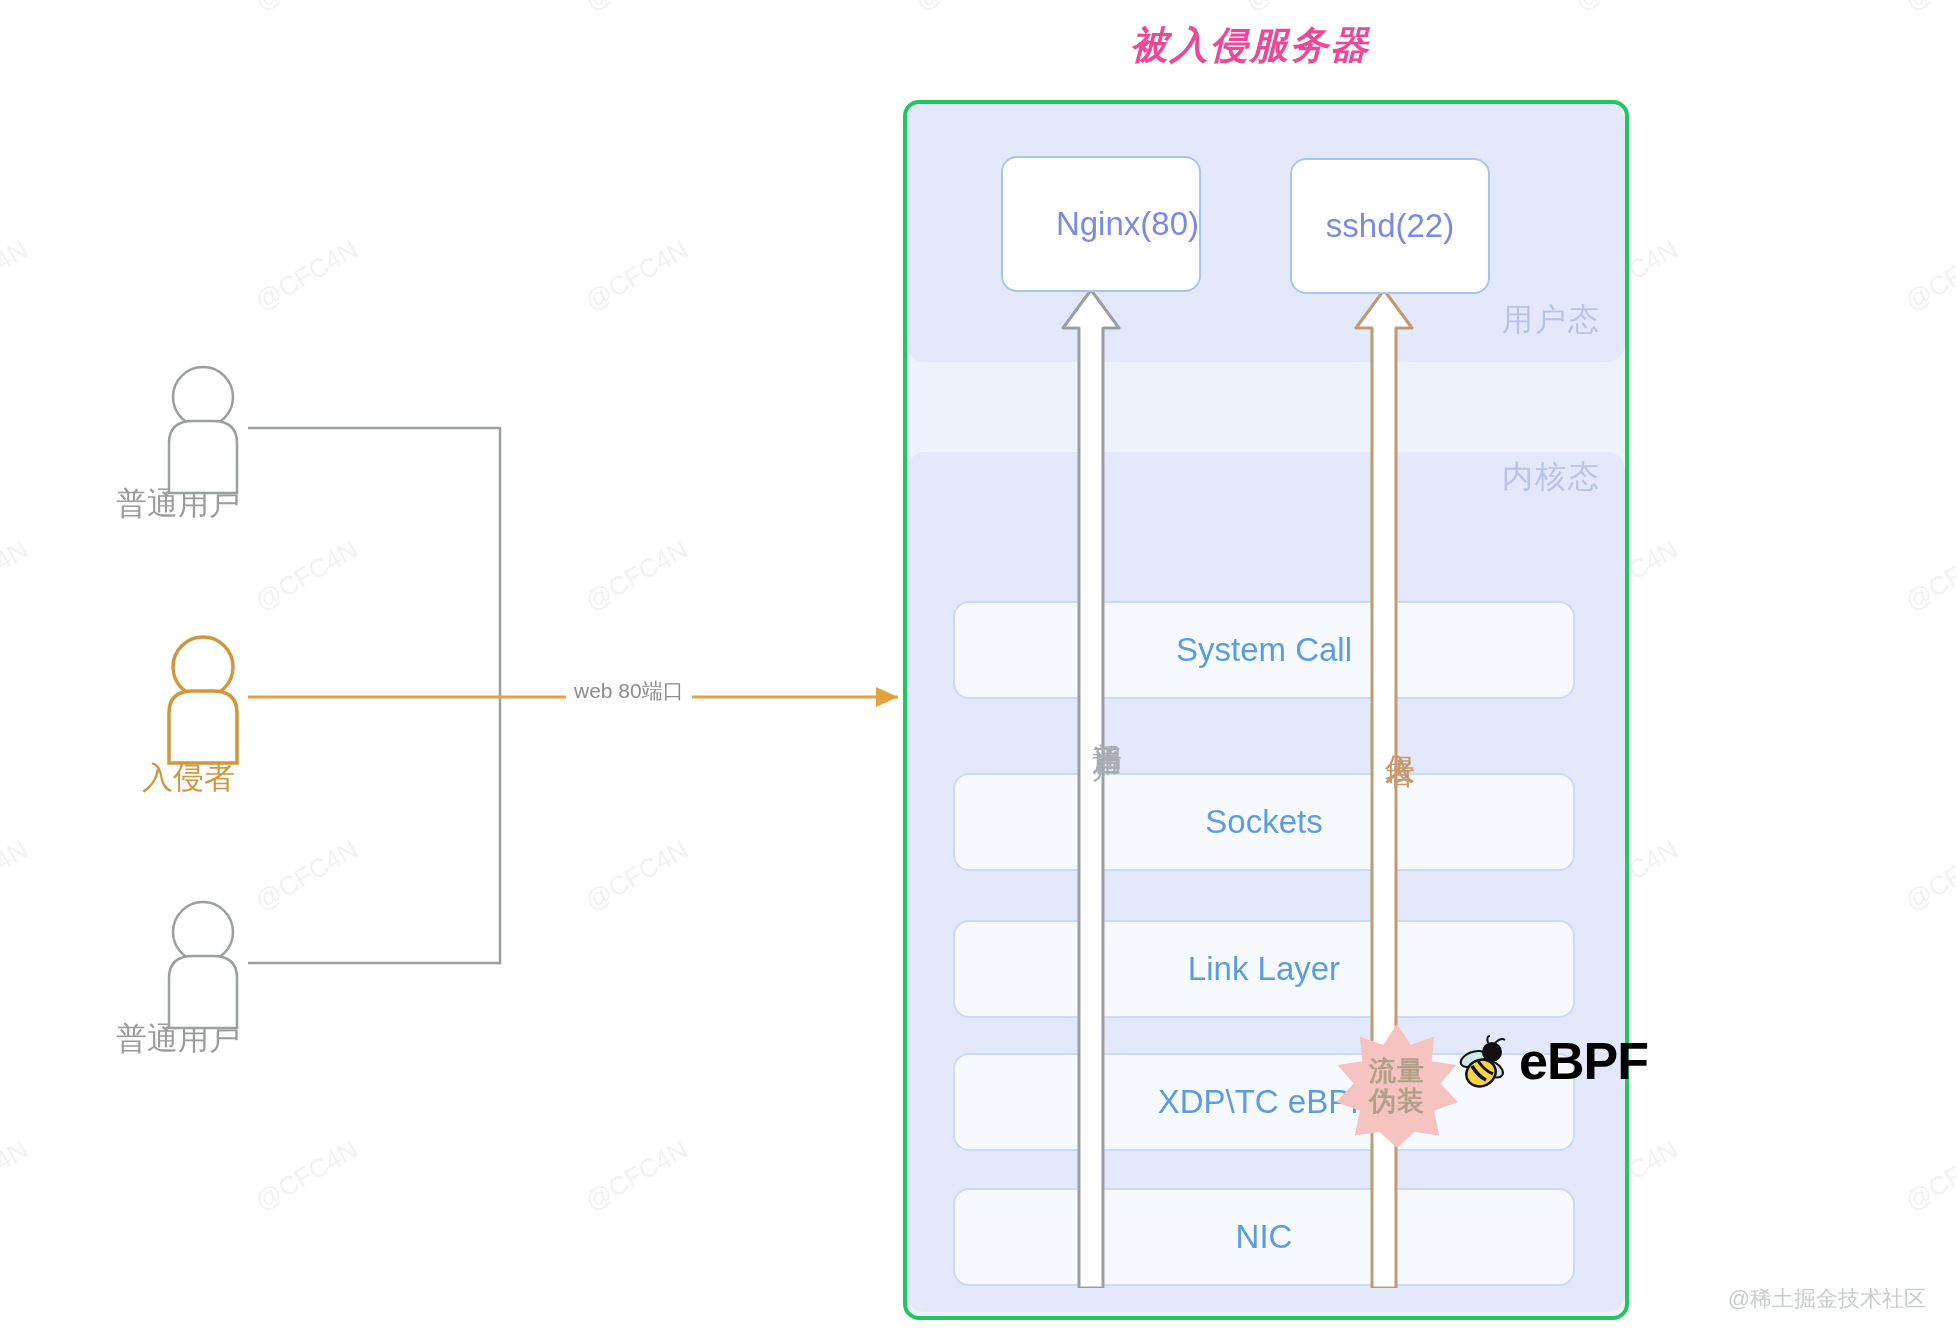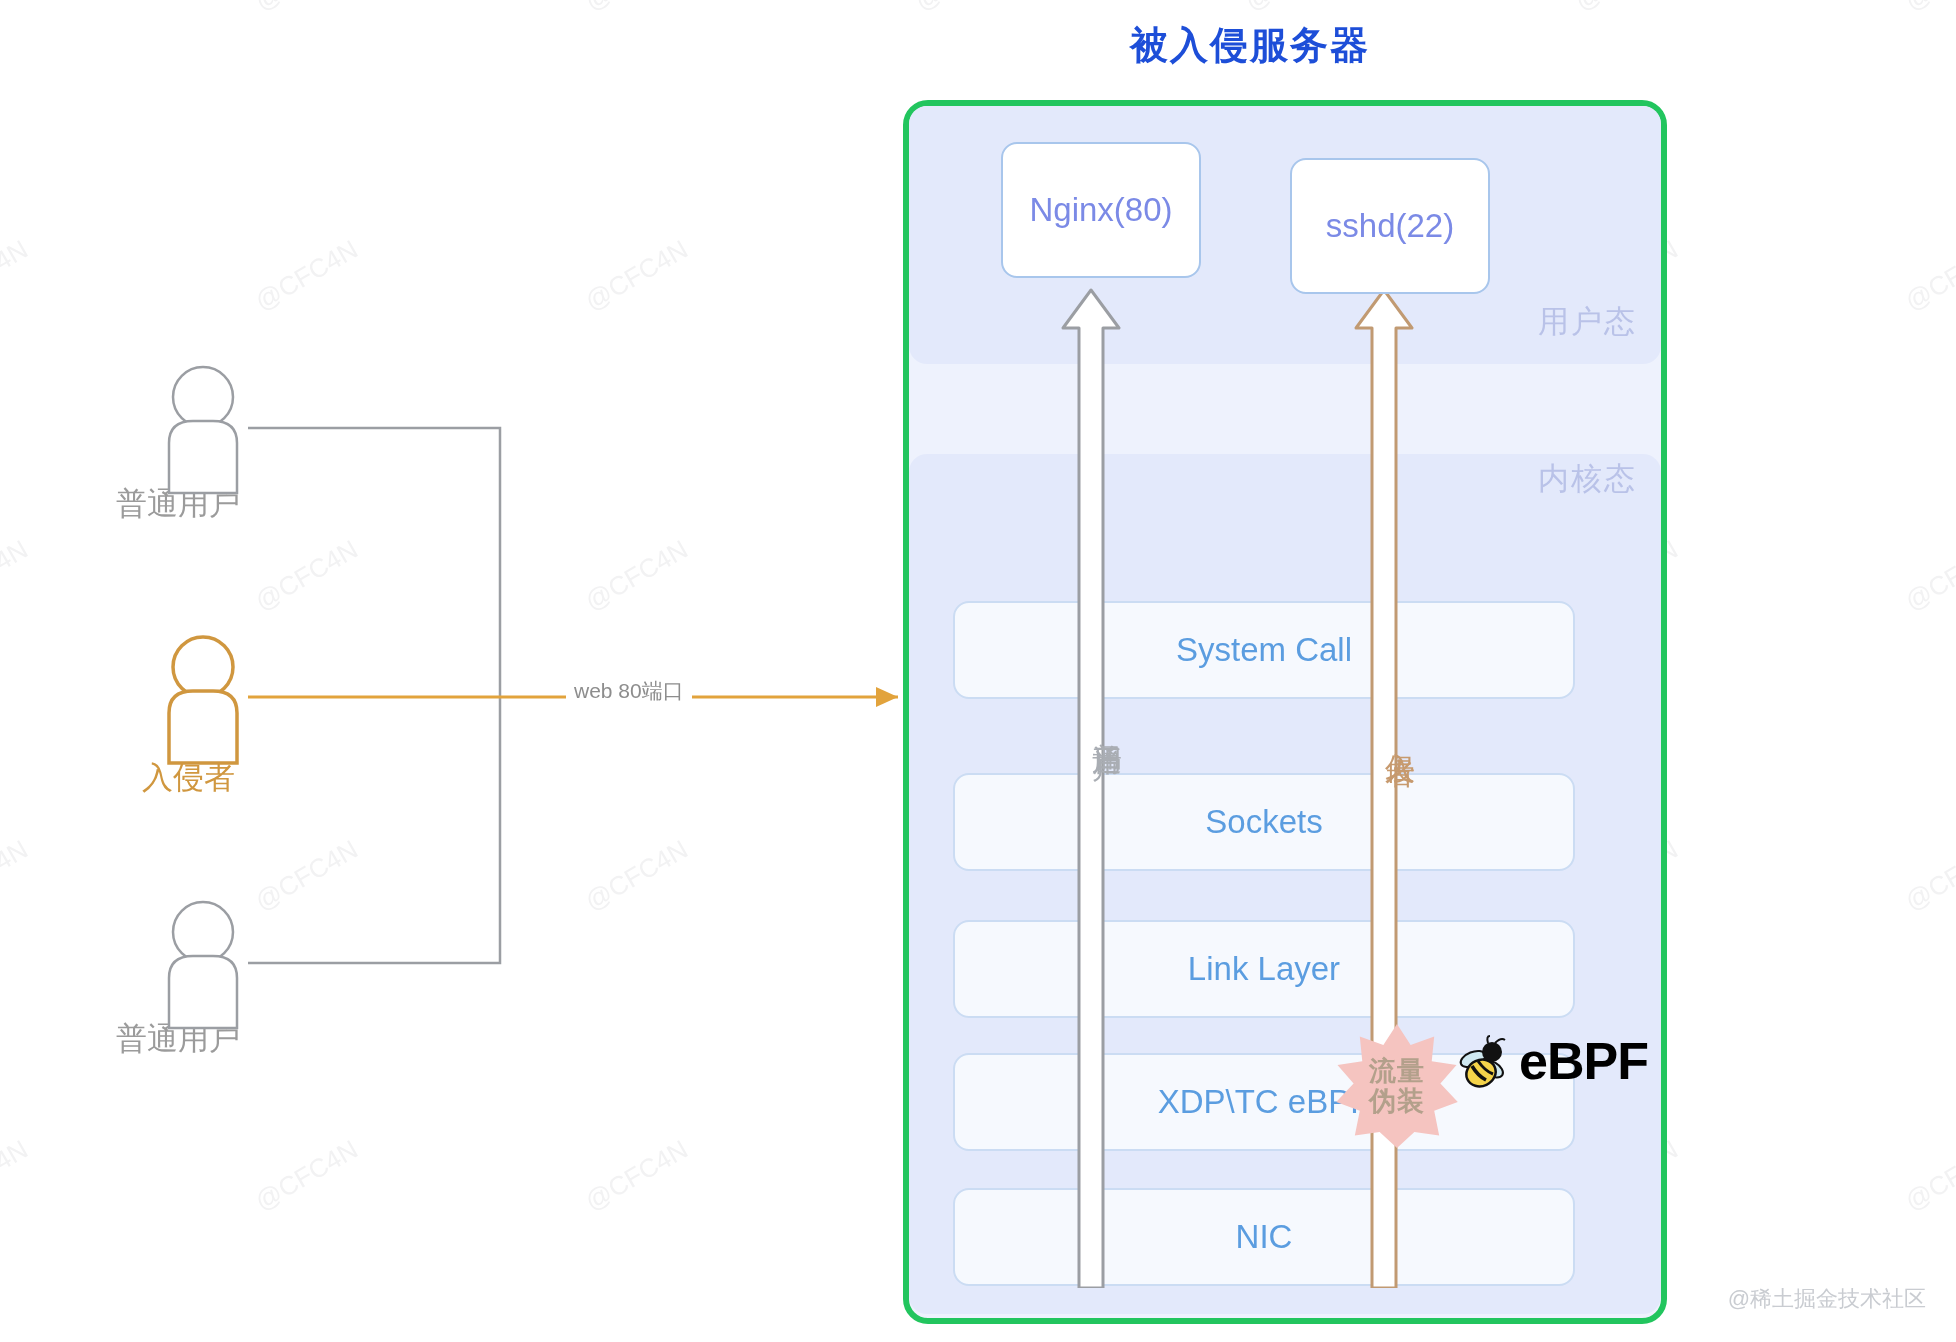--- a/index.html
+++ b/index.html
@@ -32,37 +32,37 @@
     user-select: none;
   }
 
   
   .diagram-title {
     position: absolute;
     left: 1130px;
     top: 20px;
     font-size: 38px;
     font-weight: bold;
-    color: #1d4ed8;
+    color: #ec4899;
     letter-spacing: 2px;
     z-index: 6;
+    font-style: italic;
   }
 
   
   .server-box {
     position: absolute;
     left: 903px;
     top: 100px;
     width: 718px;
     height: 1212px;
-    border: 6px solid #22c55e;
-    border-radius: 25px;
+    border: 4px solid #22c55e;
+    border-radius: 16px;
     background: #eef2fd;
     z-index: 1;
-    padding-left: 34px;
   }
 
   
   .userspace-band {
     position: absolute;
     left: 0px;
     top: 0px;
     width: 100%;
     height: 258px;
     background: #e3e9fb;
@@ -95,21 +95,21 @@
     background: #ffffff;
     border: 2px solid #a8c6ec;
     border-radius: 16px;
     display: flex;
     align-items: center;
     justify-content: center;
     color: #7b8ae6;
     font-size: 33px;
     z-index: 4;
   }
-  .proc-nginx { left: 1001px; top: 142px; width: 196px; height: 132px; }
+  .proc-nginx { left: 1001px; top: 156px; width: 196px; height: 132px; justify-content: flex-end; }
   .proc-sshd  { left: 1290px; top: 158px; width: 196px; height: 132px; }
 
   
   .layer {
     position: absolute;
     left: 953px;
     width: 618px;
     height: 94px;
     background: #f6f9fe;
     border: 2px solid #cbdcf3;

